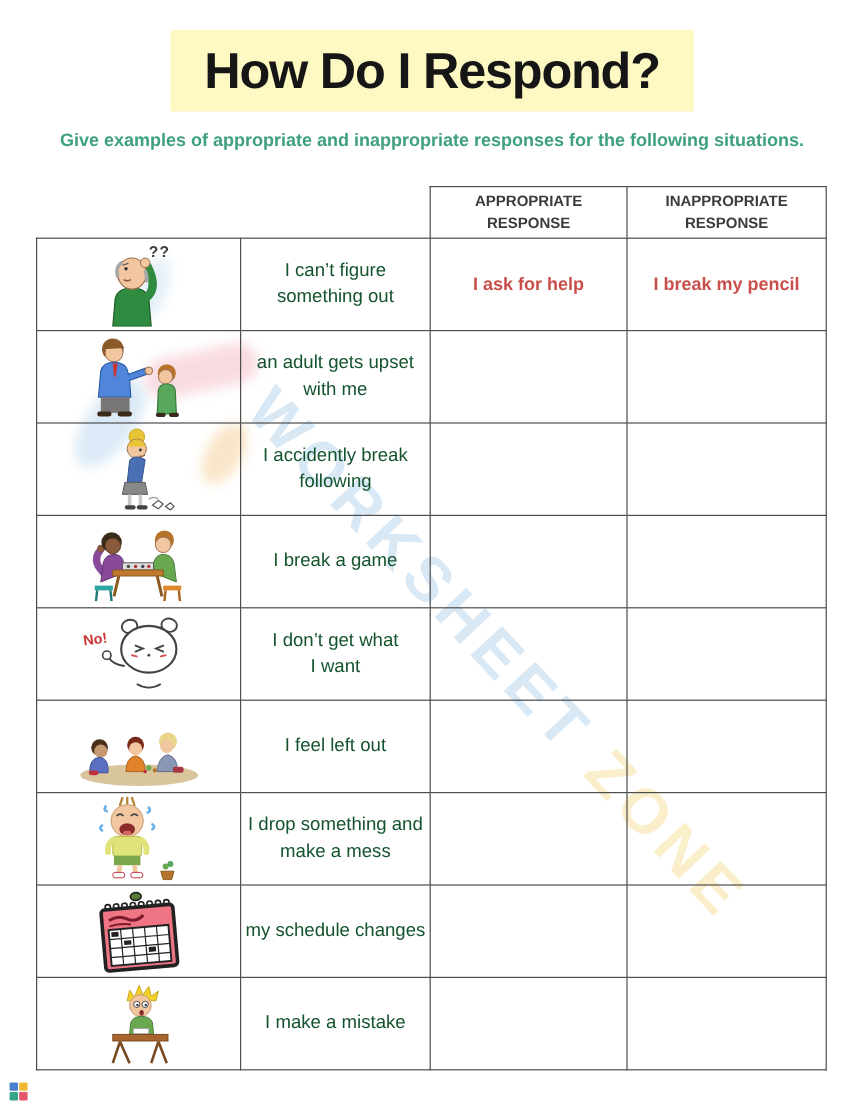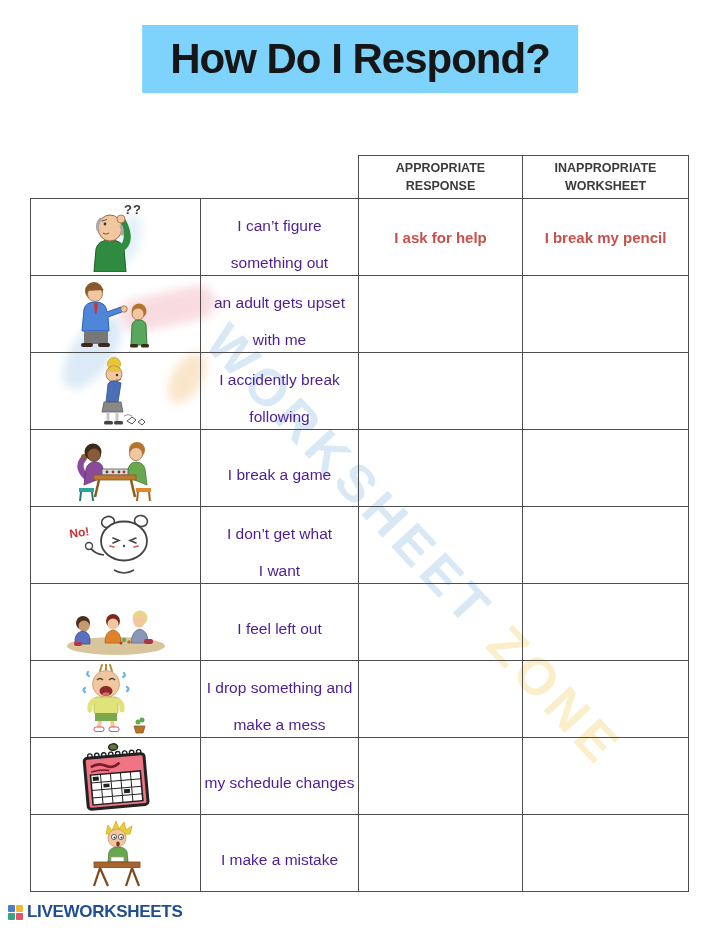--- a/index.html
+++ b/index.html
@@ -1,21 +1,21 @@
 <!DOCTYPE html>
 <html><head>
 <meta charset="utf-8">
 <style>
   * { margin:0; padding:0; box-sizing:border-box; }
   body { background:#ffffff; font-family:"Liberation Sans", sans-serif; }
   .sheet { position:relative; width:720px; height:928px; background:#ffffff; overflow:hidden; }
 
   
   .title-band { position:absolute; top:25px; left:50%; transform:translateX(-50%);
-    background:#7dd3fc; padding:9px 28px; z-index:3;text-align:right; }
+    background:#fef9c3; padding:9px 28px; z-index:3;text-align:right; }
   .title-text { font-size:42px; font-weight:800; color:#161616; letter-spacing:-1px;
     line-height:1.2; white-space:nowrap; }
 
   .instructions { position:absolute; top:109px; left:0; right:0; text-align:center;
     font-size:15px; font-weight:600; color:#3FA07F; z-index:3; }
 
   
   .wm { position:absolute; left:238px; top:312px; transform:rotate(47deg); transform-origin:0 0;
     font-size:52px; font-weight:700; letter-spacing:6px; white-space:nowrap; z-index:1;
     pointer-events:none; }
@@ -32,21 +32,21 @@
     border-collapse:collapse; table-layout:fixed; }
   .responses col.c-img { width:170px; }
   .responses col.c-sit { width:158px; }
   .responses col.c-app { width:164px; }
   .responses col.c-ina { width:166px; }
   .responses th, .responses td { border:1px solid #4D4D4D; text-align:center; vertical-align:middle; }
   .responses th { height:43px; font-size:12.5px; font-weight:700; color:#3B3B3B;
     line-height:1.45; padding:2px 26px; }
   .spacer-cell { border:none !important; }
   .responses tbody td { height:77px; }
-  .sit-line { font-size:15.5px; color:#4c1d95; line-height:1.45;margin-top:15px; }
+  .sit-line { font-size:15.5px; color:#14532d; line-height:1.45; }
   .answer { font-size:15px; font-weight:700; color:#C9504A;margin-left:44px; }
   .img-cell svg { display:block; margin:0 auto; }
 
   
   .footer { position:absolute; left:8px; top:902px; display:flex; align-items:center; gap:4px; z-index:3; }
   .logo-grid { display:grid; grid-template-columns:7px 7px; grid-auto-rows:7px; gap:1px; }
   .sq { width:7px; height:7px; border-radius:1px; }
   .sq1 { background:#4A7FD0; } .sq2 { background:#F0B832; }
   .sq3 { background:#35A489; } .sq4 { background:#E2566A; }
   .brand { font-size:17px; font-weight:800; color:#1E4E8F; letter-spacing:-0.3px; text-decoration:none; }
@@ -58,33 +58,34 @@
 
   <div class="blob blob-blue"></div>
   <div class="blob blob-blue2"></div>
   <div class="blob blob-pink"></div>
   <div class="blob blob-orange"></div>
   <div class="wm"><span class="wm-1">WORKSHEET</span> <span class="wm-2">ZONE</span></div>
 
   <div class="title-band">
     <div class="title-text">How Do I Respond?</div>
   </div>
+  <div class="instructions">Give examples of appropriate and inappropriate responses for the following situations.</div>
 
   <table class="responses">
     <colgroup>
         <col class="c-img">
         <col class="c-sit">
         <col class="c-app">
         <col class="c-ina">
       </colgroup>
     <thead>
       <tr>
         <td class="spacer-cell" colspan="2"></td>
         <th>APPROPRIATE RESPONSE</th>
-        <th>INAPPROPRIATE WORKSHEET</th>
+        <th>INAPPROPRIATE RESPONSE</th>
       </tr>
     </thead>
     <tbody>
 
       <tr>
         <td class="img-cell">
           <svg width="104" height="70" viewBox="0 0 104 70">
             <text x="60" y="12" font-size="13" font-weight="bold" fill="#3a3a3a" letter-spacing="1">??</text>
             <path d="M30,70 L32,47 Q34,38 46,38 Q58,38 60,47 L62,70 Z" fill="#2E8B3F" stroke="#1C5C28" stroke-width="1"></path>
             <path d="M58,46 Q68,38 59,20" stroke="#2E8B3F" stroke-width="7" fill="none" stroke-linecap="round"></path>
@@ -327,16 +328,15 @@
     </tbody>
   </table>
 
   <div class="footer">
     <div class="logo-grid">
       <div class="sq sq1"></div>
       <div class="sq sq2"></div>
       <div class="sq sq3"></div>
       <div class="sq sq4"></div>
     </div>
-    <span class="brand">LIVEWORKSHEETS</span>
   </div>
 
 </div>
 
 </body></html>

